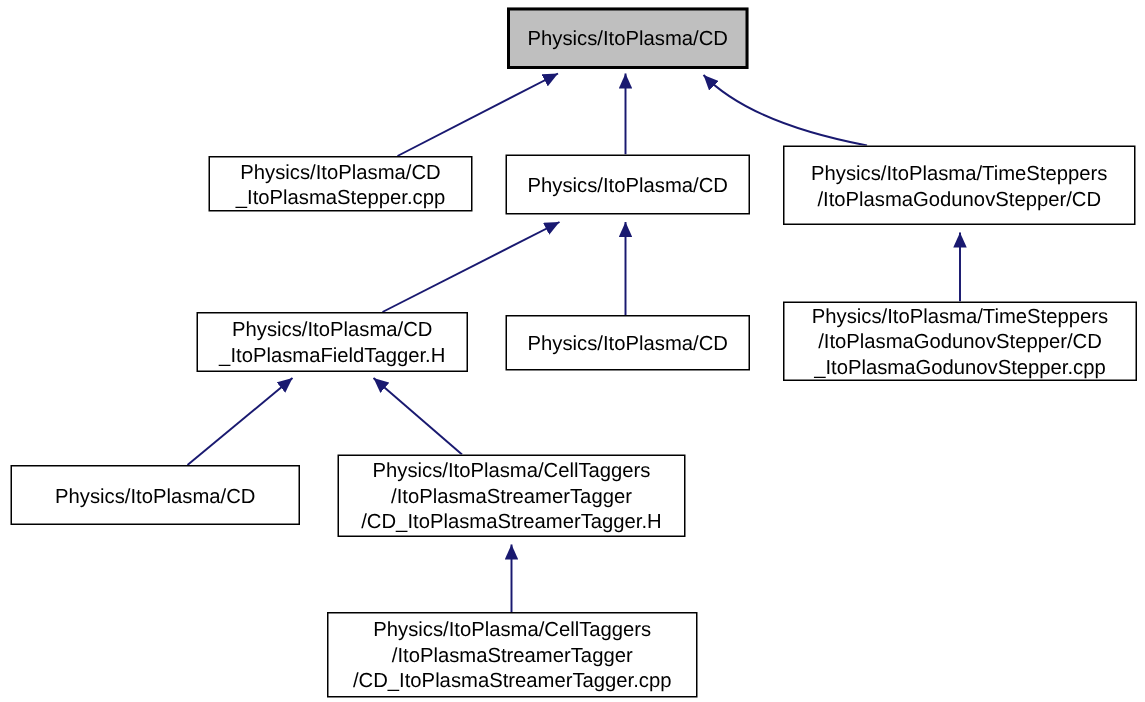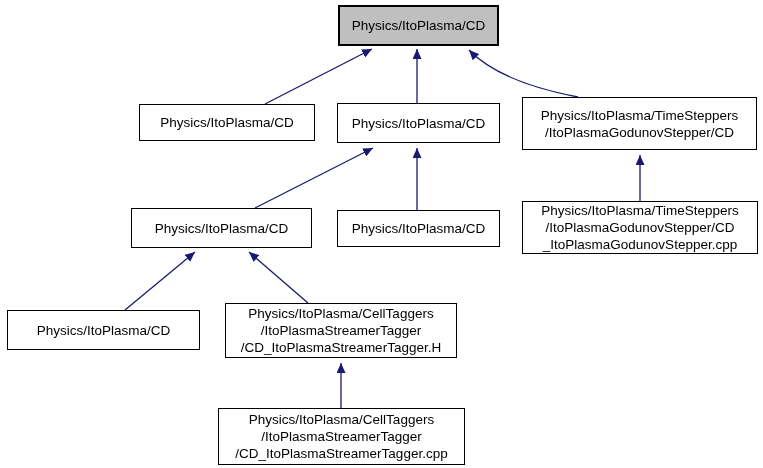--- a/index.html
+++ b/index.html
@@ -65,33 +65,35 @@
       <path d="M341,408 L341,363" marker-end="url(#arrow)"></path>
     </g>
   </svg>
 
   <div class="node highlight" style="left:338px; top:5px; width:161px; height:41px;">
     <span>Physics/ItoPlasma/CD</span>
   </div>
 
   <div class="node" style="left:139px; top:104px; width:176px; height:37px;">
     <span>Physics/ItoPlasma/CD</span>
+    <span>_ItoPlasmaStepper.cpp</span>
   </div>
 
   <div class="node" style="left:337px; top:103px; width:163px; height:40px;">
     <span>Physics/ItoPlasma/CD</span>
   </div>
 
   <div class="node" style="left:522px; top:97px; width:235px; height:53px;">
     <span>Physics/ItoPlasma/TimeSteppers</span>
     <span>/ItoPlasmaGodunovStepper/CD</span>
   </div>
 
   <div class="node" style="left:131px; top:208px; width:181px; height:40px;">
     <span>Physics/ItoPlasma/CD</span>
+    <span>_ItoPlasmaFieldTagger.H</span>
   </div>
 
   <div class="node" style="left:337px; top:210px; width:163px; height:37px;">
     <span>Physics/ItoPlasma/CD</span>
   </div>
 
   <div class="node" style="left:522px; top:201px; width:236px; height:53px;">
     <span>Physics/ItoPlasma/TimeSteppers</span>
     <span>/ItoPlasmaGodunovStepper/CD</span>
     <span>_ItoPlasmaGodunovStepper.cpp</span>

